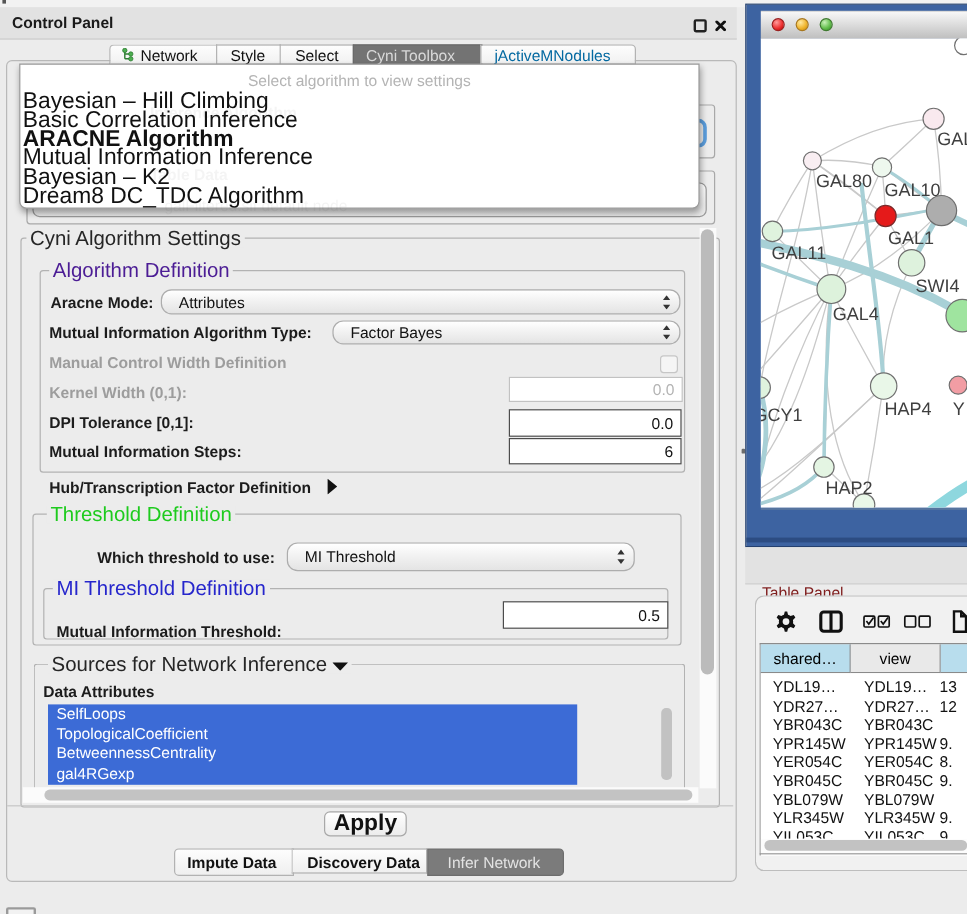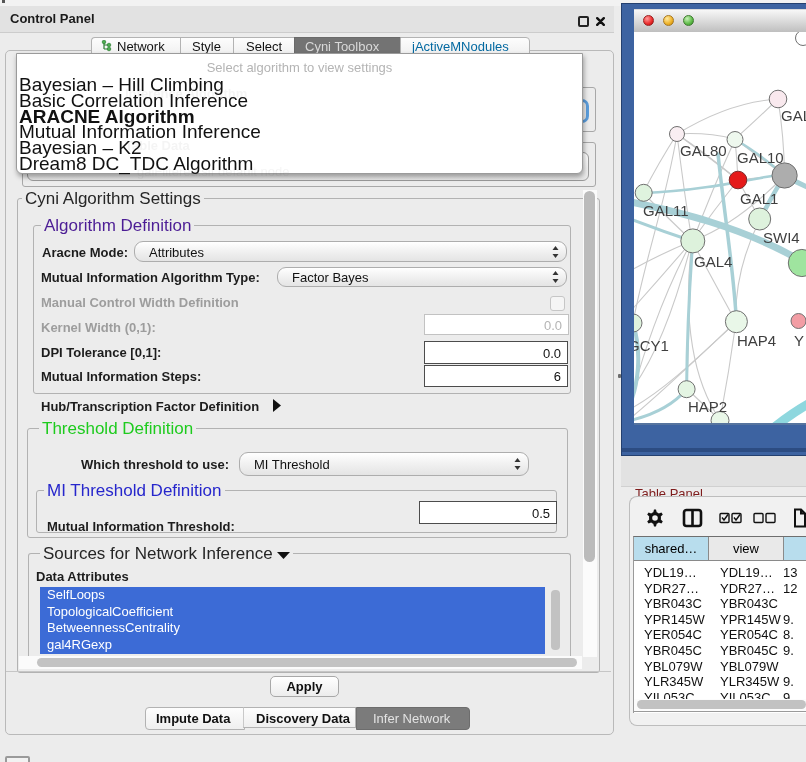--- a/index.html
+++ b/index.html
@@ -138,30 +138,30 @@
 <div class="fld" style="left:419px;top:501px;width:136px;height:21px;border:1px solid #4c4c4c;color:#111;">
     <span>0.5</span>
   </div>
 
 <div class="abs" style="left:28px;top:553px;width:541px;height:104px;border:1px solid #b2b2b2;border-bottom:none;border-radius:3px 3px 0 0;">
   <div class="ttl" style="left:11px;color:#262626;">Sources for Network Inference <svg width="13" height="8" viewBox="0 0 13 8" style="display:inline-block">
         <path d="M0 1 L13 1 L6.5 8 Z" fill="#111"></path>
       </svg></div>
 </div>
 <div class="lbl b abs" style="left:36px;top:569px;">Data Attributes</div>
-<div class="abs" style="left:40px;top:587px;width:505px;height:67px;background:#3c6bd6;color:#fff;font-size:13px;line-height:16.7px;padding-left:7px;box-sizing:border-box;">SelfLoops<br>TopologicalCoefficient<br>BetweennessCentrality<br>gal4RGexp</div>
+<div class="abs" style="left:40px;top:587px;width:441px;height:67px;background:#3c6bd6;color:#fff;font-size:13px;line-height:16.7px;padding-left:7px;box-sizing:border-box;">SelfLoops<br>TopologicalCoefficient<br>BetweennessCentrality<br>gal4RGexp</div>
 <div class="abs" style="left:551px;top:590px;width:9px;height:60px;background:#c2c2c2;border-radius:4px;"></div>
 
 <div class="abs" style="left:19px;top:656px;width:563px;height:13px;background:#fbfbfb;"></div>
 <div class="abs" style="left:37px;top:658px;width:540px;height:9px;background:#c3c3c3;border-radius:5px;"></div>
 <div class="abs" style="left:583px;top:190px;width:14px;height:467px;background:#fbfbfb;"></div>
 <div class="abs" style="left:584px;top:191px;width:11px;height:371px;background:#bbbbbb;border-radius:6px;"></div>
 
 <div class="abs" style="left:6px;top:671px;width:605px;height:1px;background:#c6c6c6;"></div>
-<div class="abs" style="left:270px;top:676px;width:67px;height:19px;border:1px solid #a8a8a8;border-radius:5px;background:linear-gradient(#ffffff,#ececec);text-align:center;font-size:13px;color:#111;line-height:19px;font-weight:bold;">Apply</div>
+<div class="abs" style="left:270px;top:676px;width:67px;height:19px;border:1px solid #a8a8a8;border-radius:5px;background:linear-gradient(#ffffff,#ececec);text-align:center;font-size:19px;color:#111;line-height:19px;font-weight:bold;">Apply</div>
 
 <div class="abs" style="left:145px;top:707px;width:98px;height:21px;background:linear-gradient(#fdfdfd,#efefef);border:1px solid #b2b2b2;border-radius:4px 0 0 4px;"></div>
 <div class="abs" style="left:243px;top:707px;width:113px;height:21px;background:linear-gradient(#fdfdfd,#efefef);border:1px solid #b2b2b2;border-left:1px solid #c9c9c9;box-sizing:border-box;"></div>
 <div class="abs" style="left:356px;top:707px;width:112px;height:21px;background:#7b7b7b;border:1px solid #6d6d6d;border-radius:0 4px 4px 0;"></div>
 <div class="abs b" style="left:156px;top:711px;font-size:13px;color:#111;">Impute Data</div>
 <div class="abs b" style="left:256px;top:711px;font-size:13px;color:#111;">Discovery Data</div>
 <div class="abs" style="left:373px;top:711px;font-size:13px;color:#e3e3e3;">Infer Network</div>
 
 <div class="abs" style="left:618px;top:374px;width:3px;height:4px;background:#6d6d6d;border-radius:1px;"></div>
 

